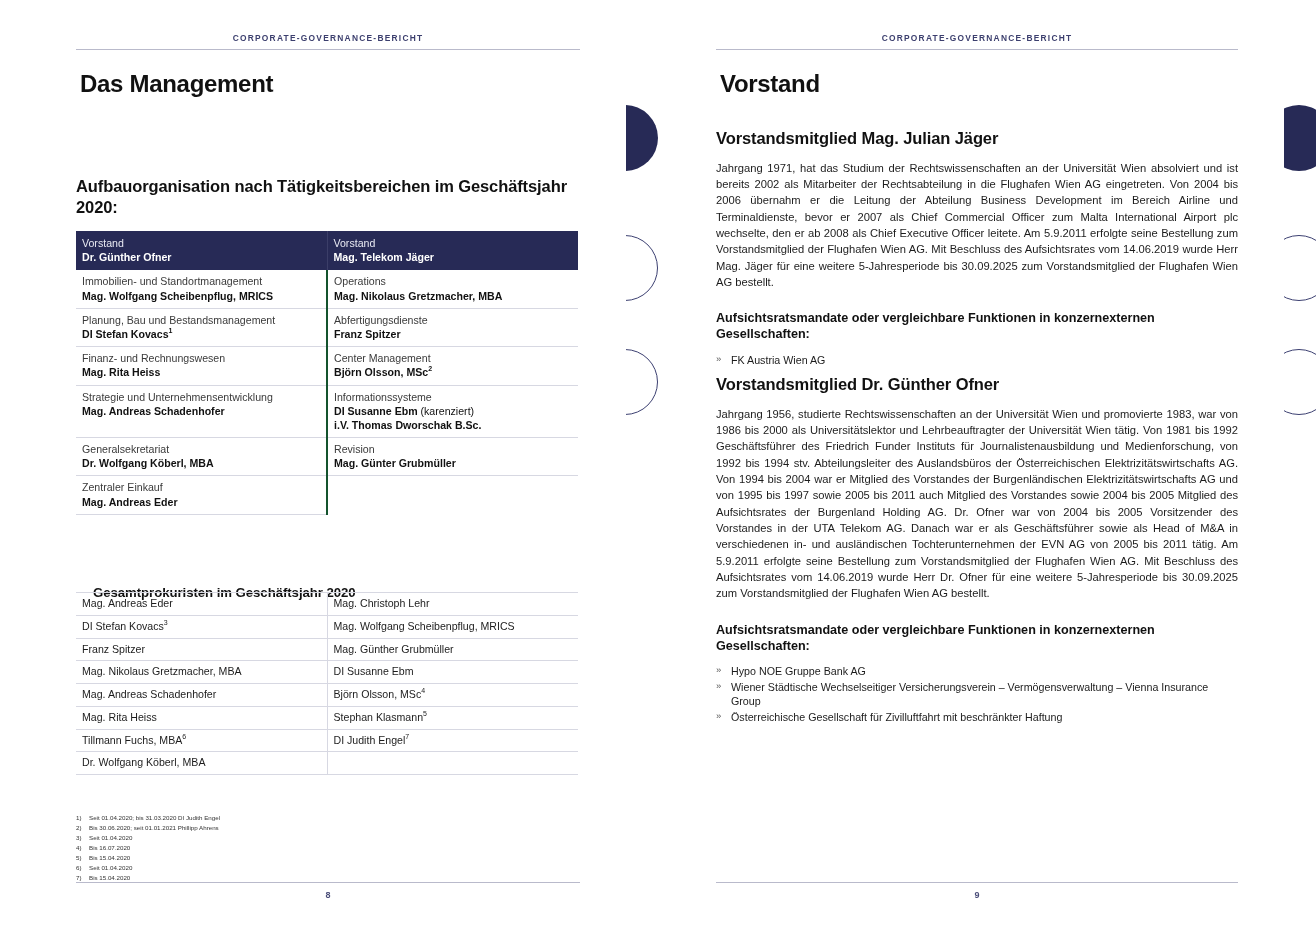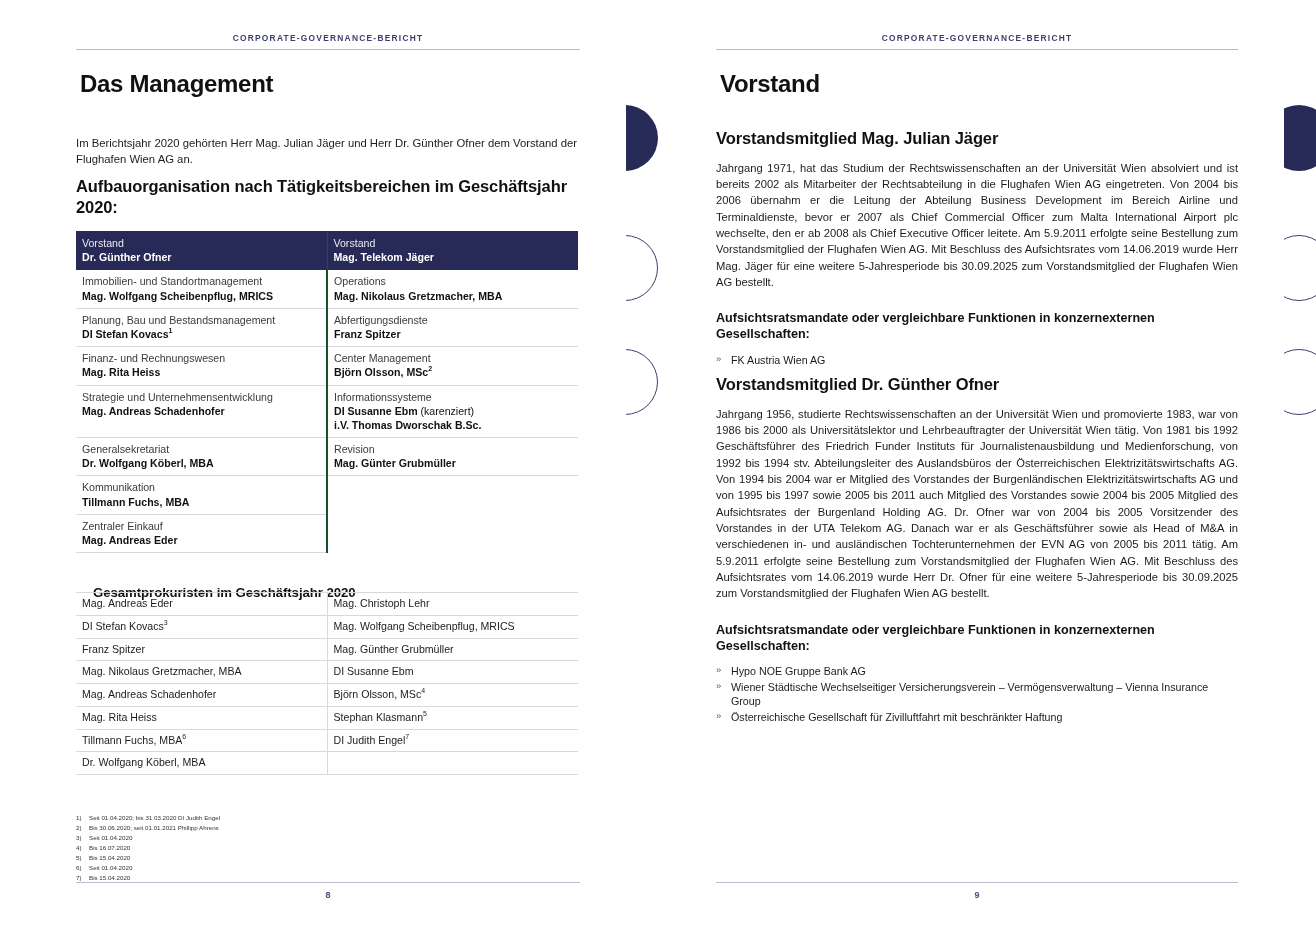--- a/index.html
+++ b/index.html
@@ -267,21 +267,20 @@
 
     <div class="page-inner">
 
       <div class="runhead-wrap">
         <div class="runhead">CORPORATE-GOVERNANCE-BERICHT</div>
         <div class="runhead-rule"></div>
       </div>
 
       <h1 class="doc-title">Das Management</h1>
 
-      <p class="intro-para">Im Berichtsjahr 2020 gehörten Herr Mag. Julian Jäger und Herr Dr. Günther Ofner dem Vorstand der Flughafen Wien AG an.</p>
 
       <h2 class="sec-head aufbau">Aufbauorganisation nach Tätigkeitsbereichen im Geschäftsjahr 2020:</h2>
 
       <table class="vtable">
         <tbody>
           <tr class="hdr">
             <td class="leftcol">
               <span class="role">Vorstand</span>
               <span class="person">Dr. Günther Ofner</span>
             </td>
@@ -341,27 +340,20 @@
               <span class="role">Generalsekretariat</span>
               <span class="person">Dr. Wolfgang Köberl, MBA</span>
             </td>
             <td>
               <span class="role">Revision</span>
               <span class="person">Mag. Günter Grubmüller</span>
             </td>
           </tr>
 
 
-          <tr>
-            <td class="leftcol">
-              <span class="role">Kommunikation</span>
-              <span class="person">Tillmann Fuchs, MBA</span>
-            </td>
-            <td class="blank-r"></td>
-          </tr>
 
           <tr>
             <td class="leftcol">
               <span class="role">Zentraler Einkauf</span>
               <span class="person">Mag. Andreas Eder</span>
             </td>
             <td class="blank-r"></td>
           </tr>
         </tbody>
       </table>

